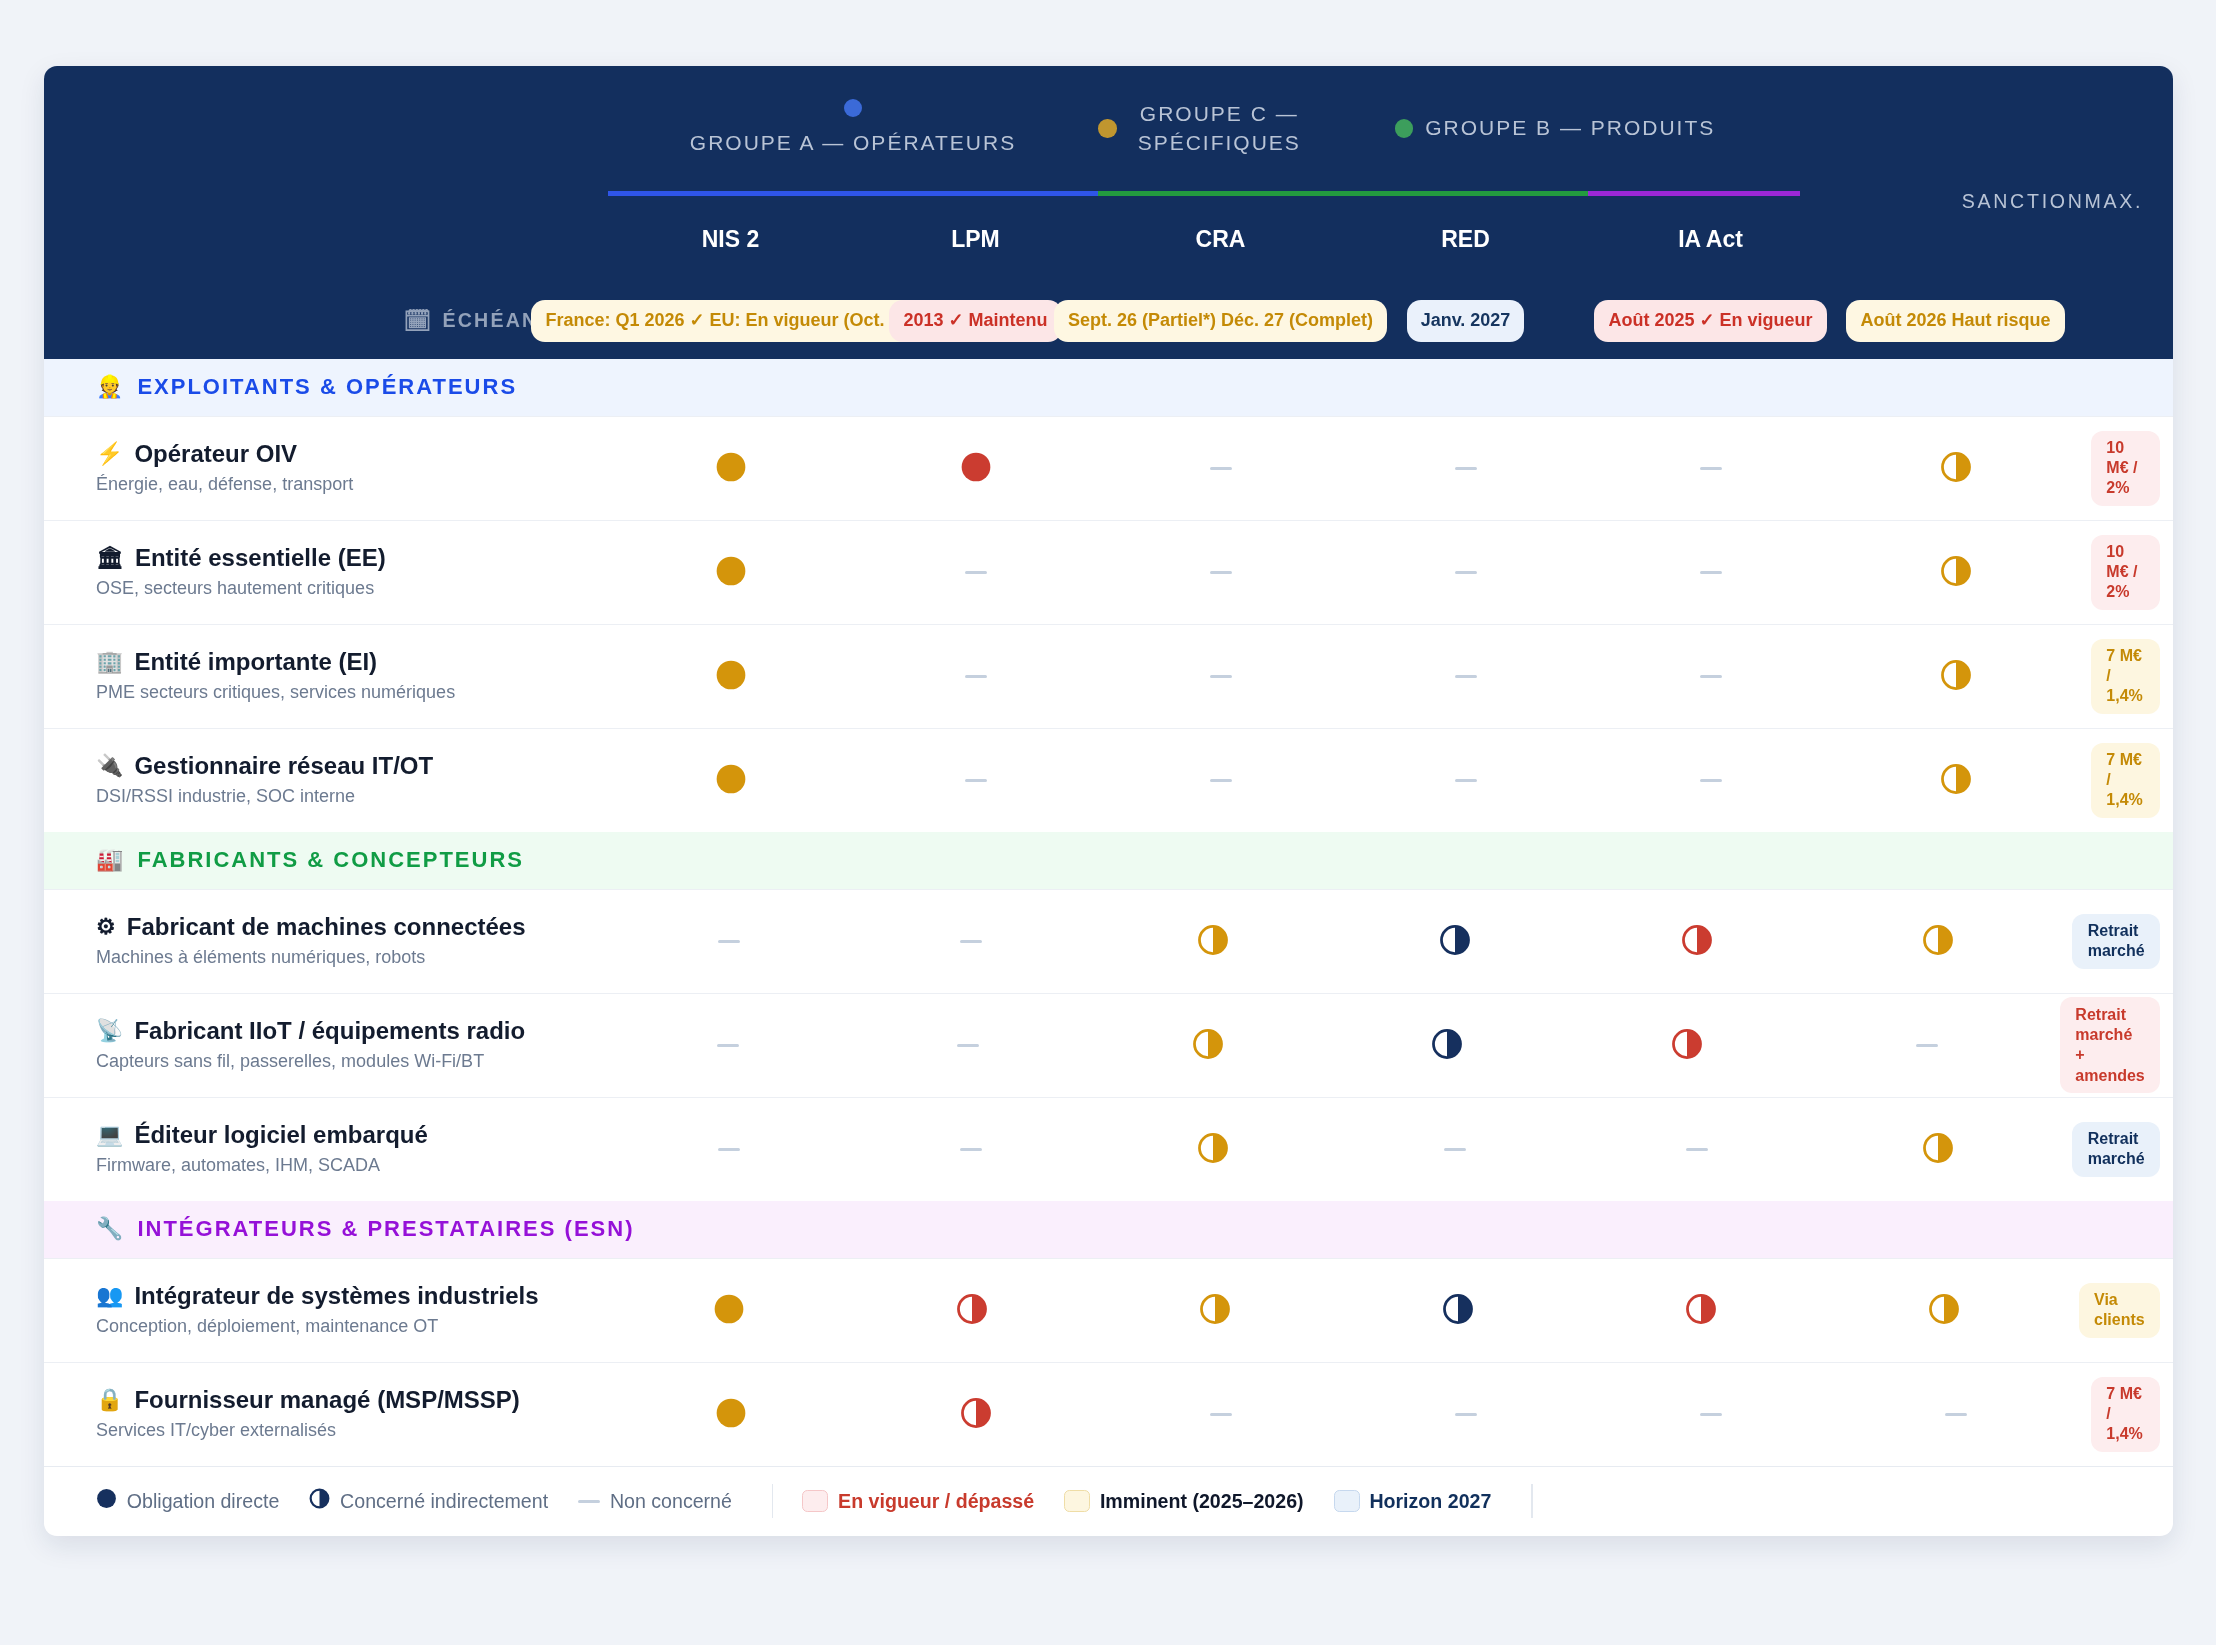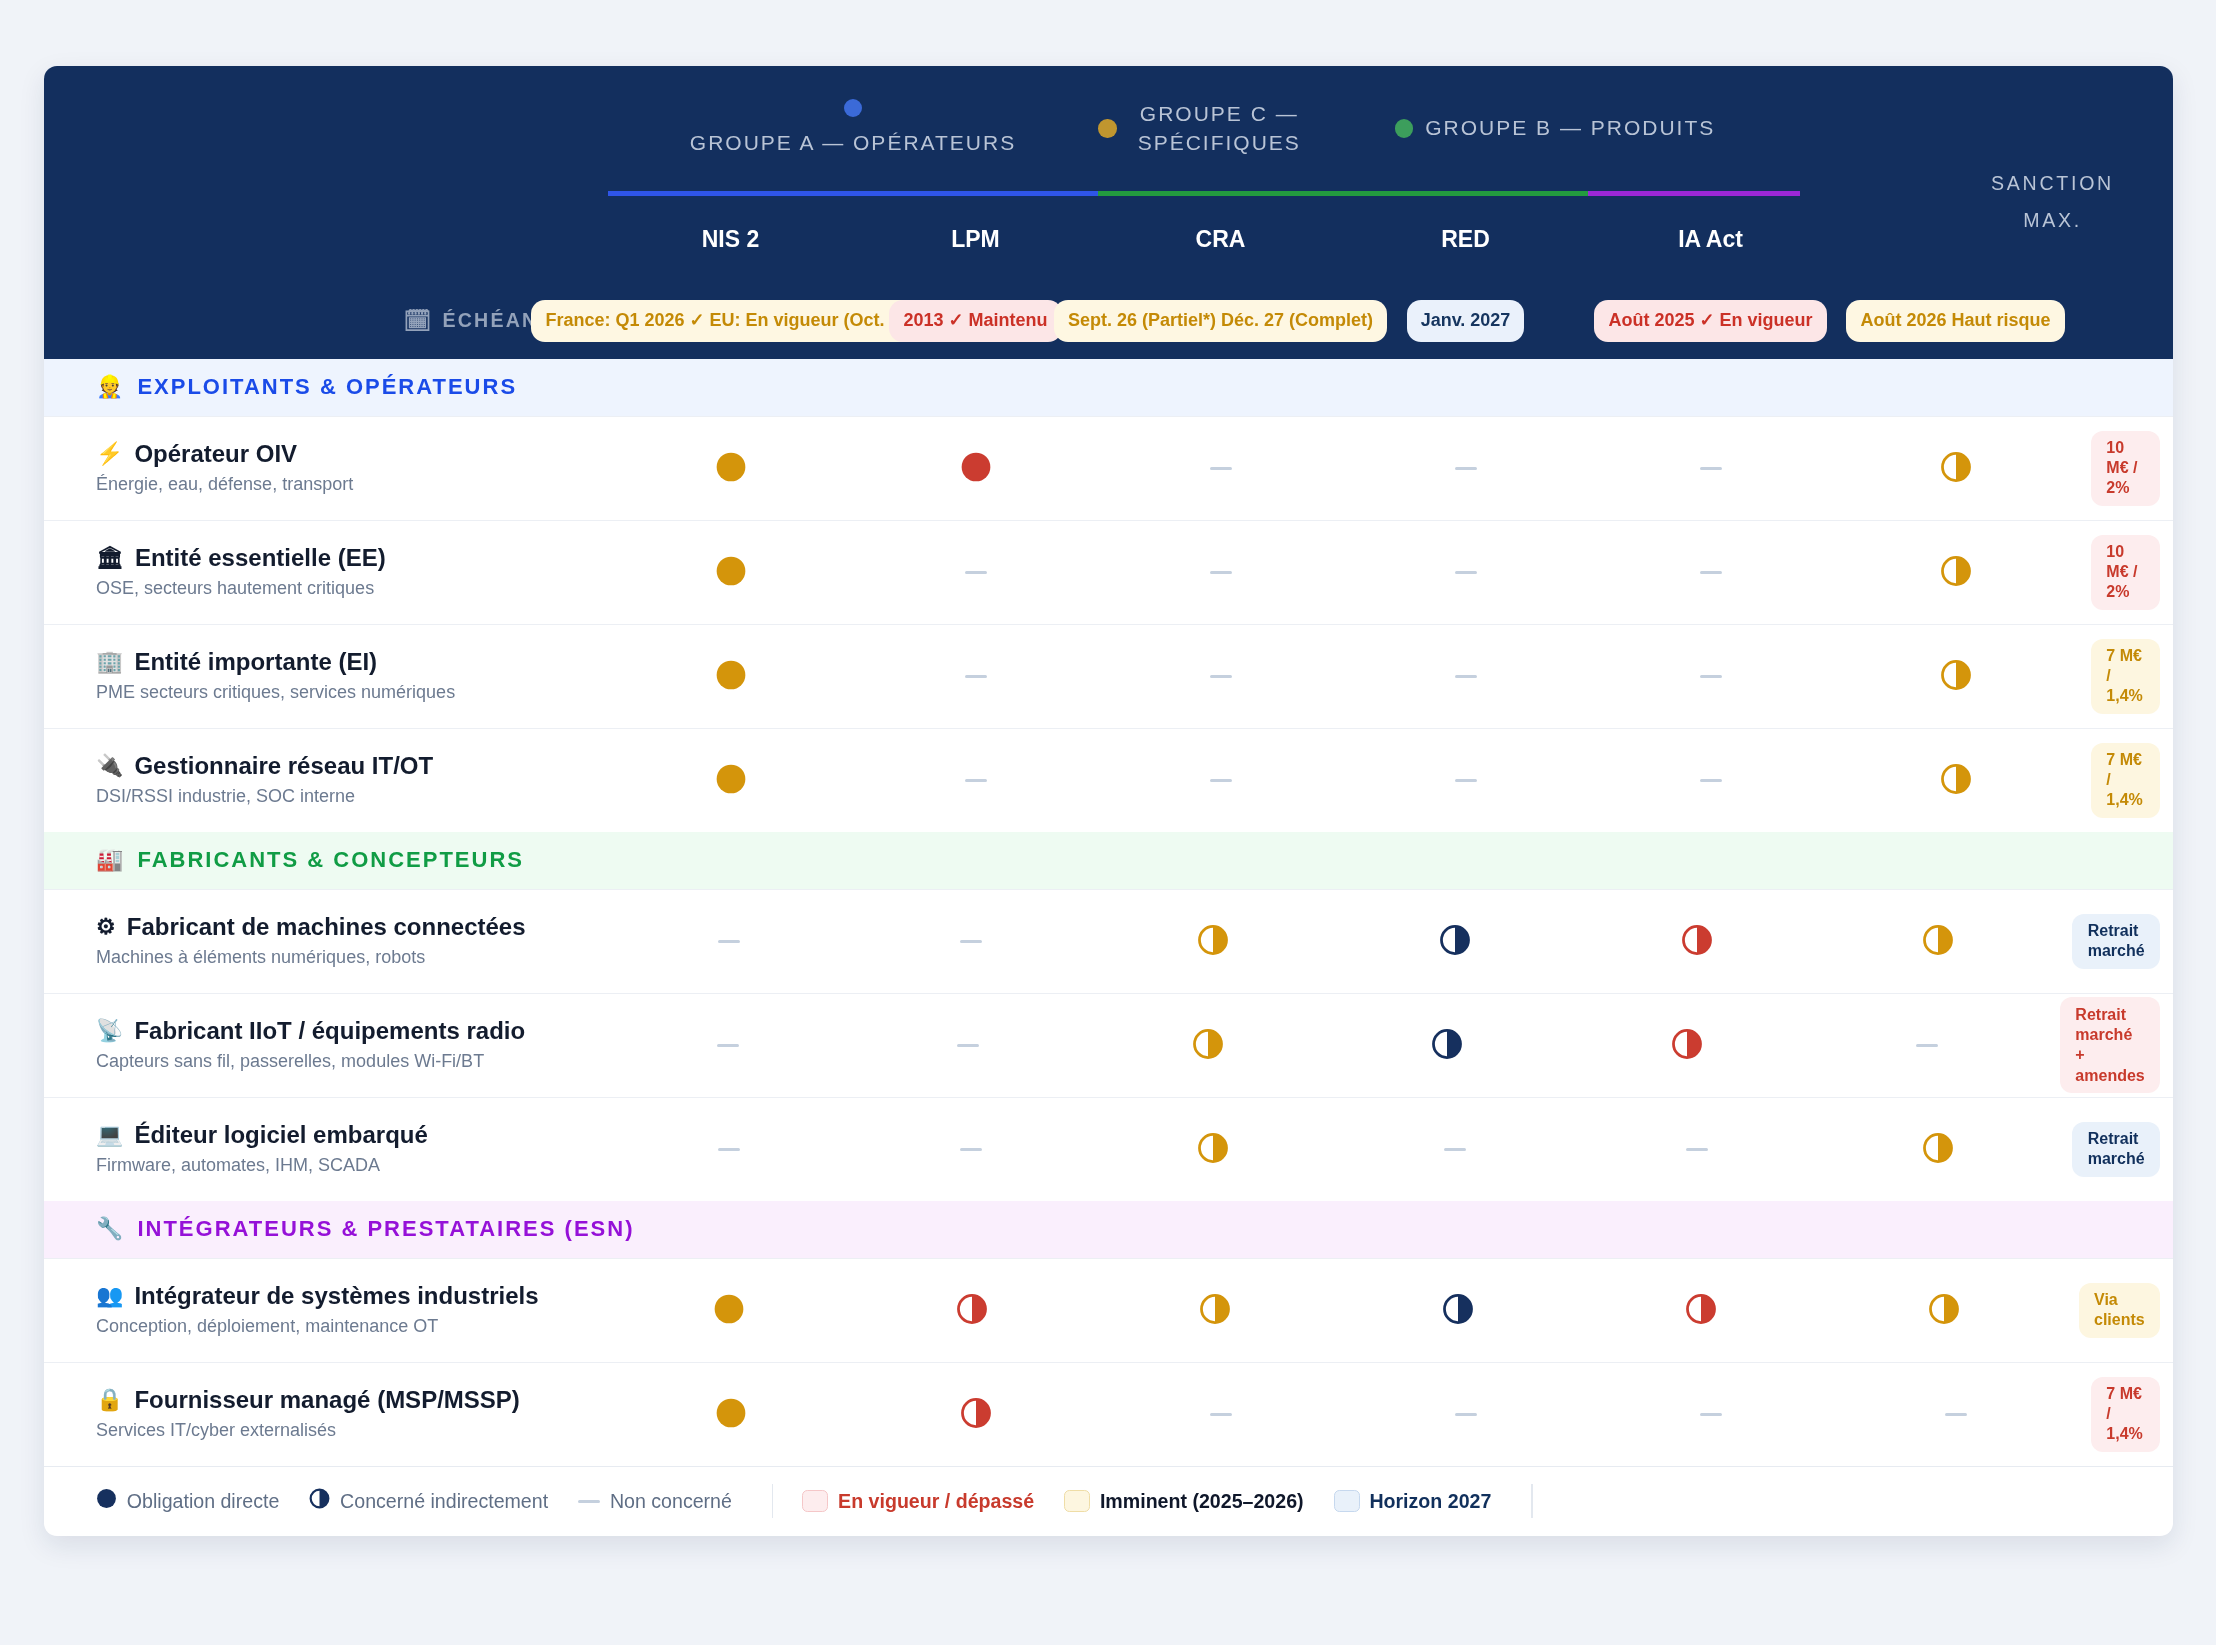--- a/index.html
+++ b/index.html
@@ -53,21 +53,21 @@
   .bar-spacer { width: 564px; flex: none; }
   .bar-a { width: 490px; background: #2F55E8; }
   .bar-b { width: 490px; background: #239B3F; }
   .bar-c { width: 212px; background: #9B27D6; }
   .bar-rest { flex: 1; }
 
   .sanc-label {
     position: absolute;
     right: 0; top: 0;
     width: 241px; height: 272px;
-    display: flex; flex-direction: column;
+    display: flex; 
     align-items: center; justify-content: center;
     color: #b9c4d6;
     font-size: 19.6px;
     letter-spacing: 2.7px;
     line-height: 1.9;
     text-align: center;
   }
 
   .col-row { display: flex; height: 87px; }
   .col-spacer { width: 564px; flex: none; }

